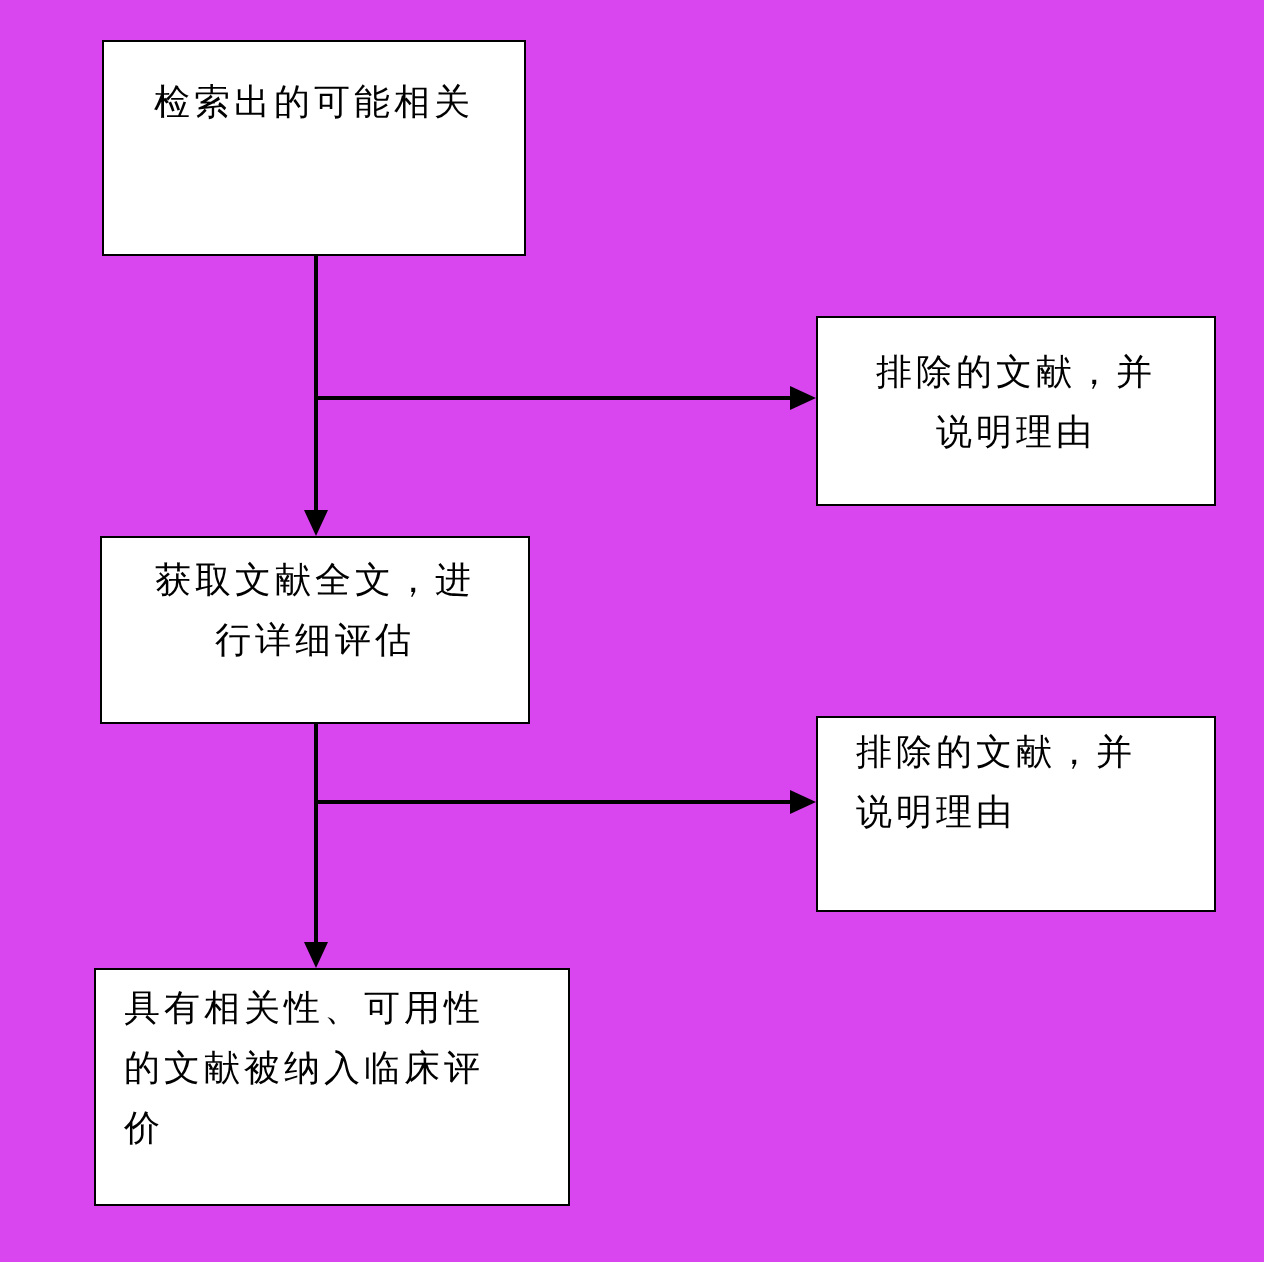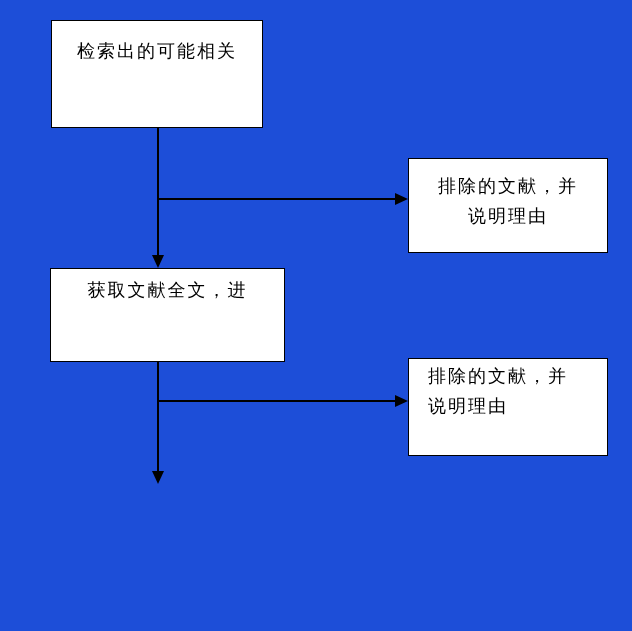--- a/index.html
+++ b/index.html
@@ -4,21 +4,21 @@
 <style>
   html, body {
     margin: 0;
     padding: 0;
     background: #ffffff;
   }
   .canvas {
     position: relative;
     width: 632px;
     height: 631px;
-    background: #1d4ed8;
+    background: #d946ef;
     font-family: "Liberation Serif", "DejaVu Serif", serif;
     color: #000000;
     overflow: hidden;
   }
   .node {
     position: absolute;
     border: 1.5px solid #000000;
     background: #ffffff;
     box-sizing: border-box;
     font-size: 18px;
@@ -54,29 +54,35 @@
 
   <div class="node center" style="left:51px; top:20px; width:212px; height:108px; padding-top:15px;">
     <div class="tline">检索出的可能相关</div>
   </div>
 
   <div class="node center" style="left:408px; top:158px; width:200px; height:95px; padding-top:12px;">
     <div class="tline">排除的文献，并</div>
     <div class="tline">说明理由</div>
   </div>
 
-  <div class="node center" style="left:50px; top:268px; width:235px; height:94px; padding-top:6px;">
+  <div class="node center" style="left:50px; top:268px; width:215px; height:94px; padding-top:6px;">
     <div class="tline">获取文献全文，进</div>
+    <div class="tline">行详细评估</div>
   </div>
 
   <div class="node left" style="left:408px; top:358px; width:200px; height:98px; padding-top:2px; padding-left:19px;">
     <div class="tline">排除的文献，并</div>
     <div class="tline">说明理由</div>
   </div>
 
+  <div class="node left" style="left:47px; top:484px; width:238px; height:119px; padding-top:4px; padding-left:14px;">
+    <div class="tline">具有相关性、可用性</div>
+    <div class="tline">的文献被纳入临床评</div>
+    <div class="tline">价</div>
+  </div>
 
   <div class="vline" style="left:157px; top:128px; width:2px; height:129px;"></div>
   <div class="arrow-down" style="left:152px; top:255px;"></div>
 
   <div class="hline" style="left:158px; top:198px; width:238px; height:2px;"></div>
   <div class="arrow-right" style="left:395px; top:193px;"></div>
 
   <div class="vline" style="left:157px; top:362px; width:2px; height:110px;"></div>
   <div class="arrow-down" style="left:152px; top:471px;"></div>
 

